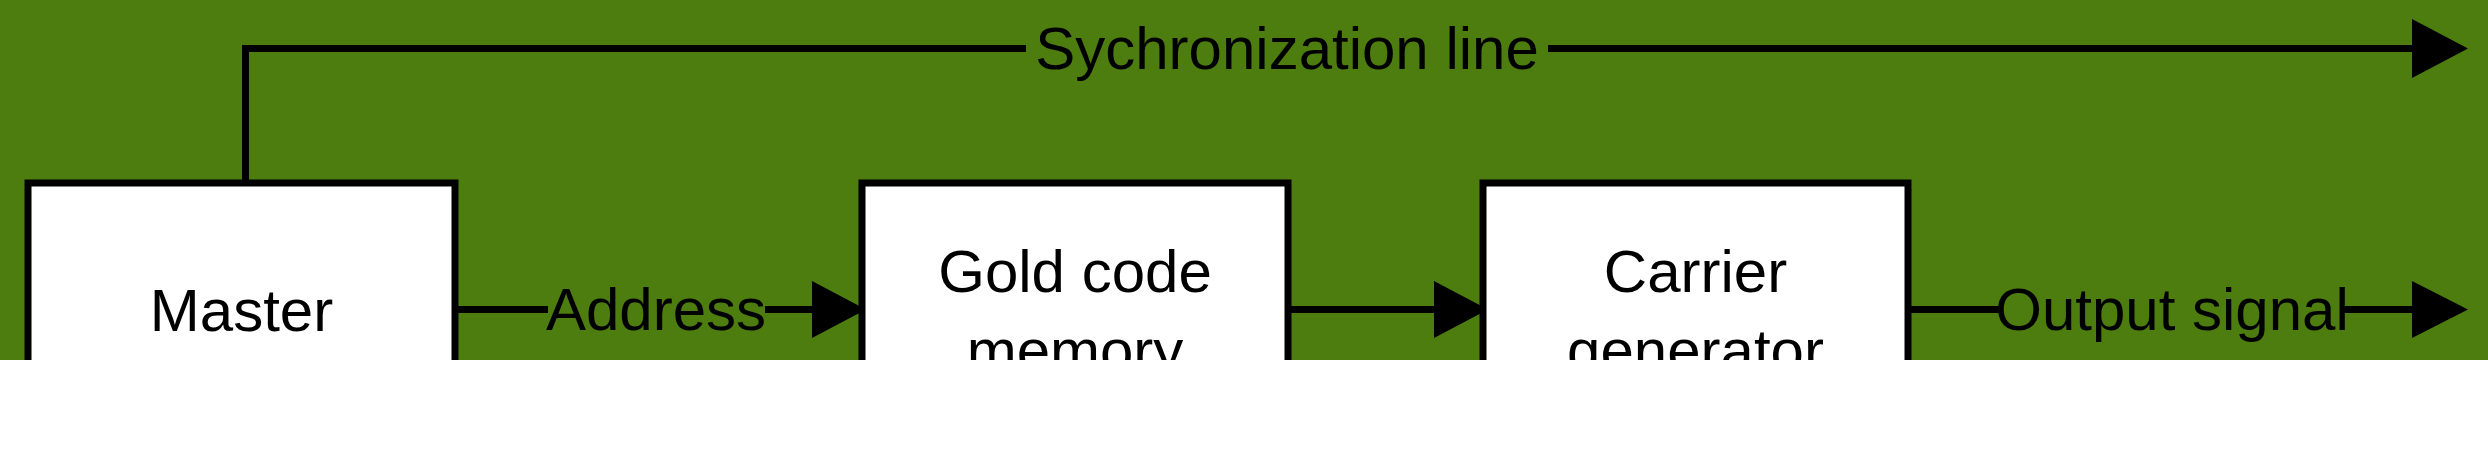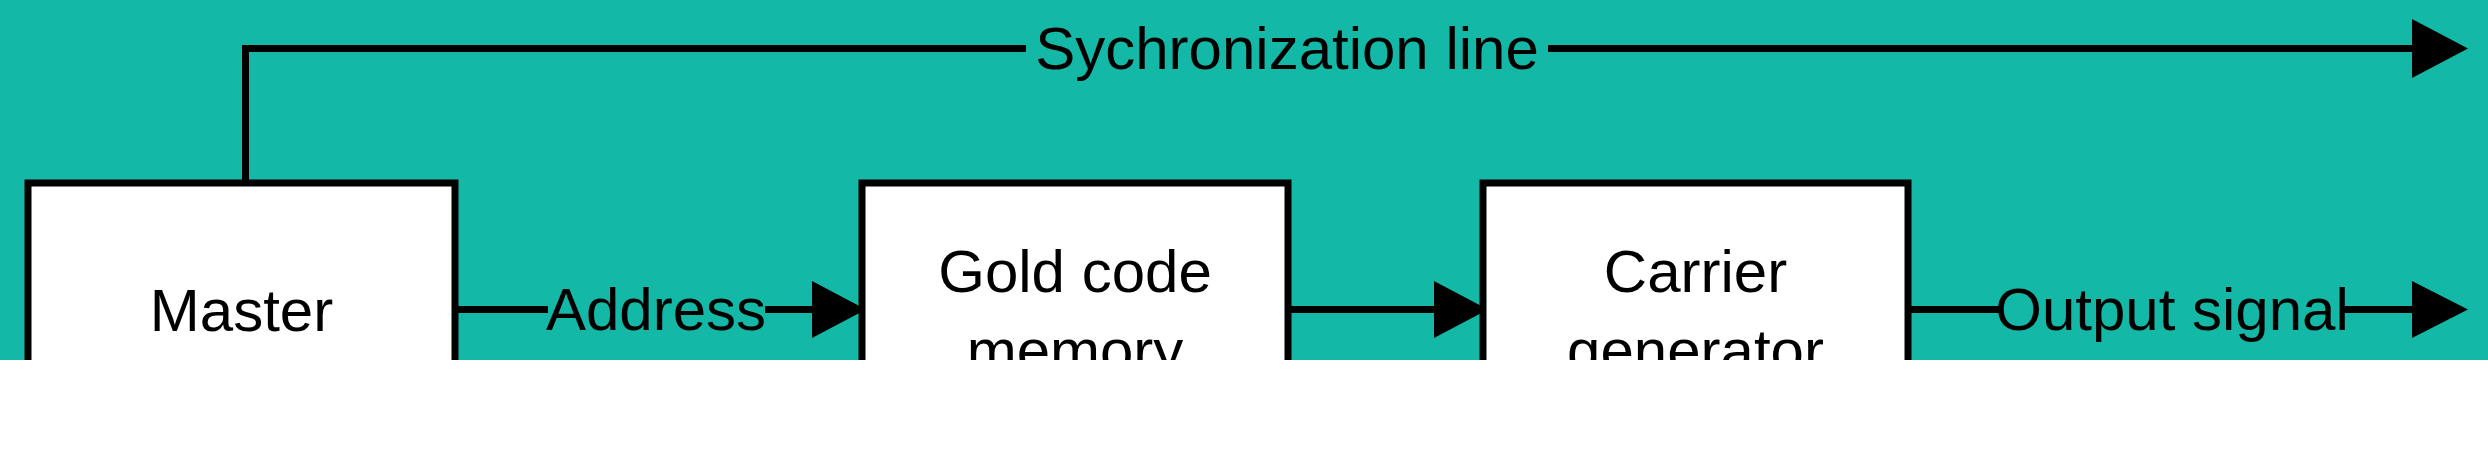--- a/index.html
+++ b/index.html
@@ -7,21 +7,21 @@
     padding: 0;
     background: #ffffff;
   }
   body {
     font-family: "Liberation Sans", sans-serif;
   }
   #diagram-root {
     position: relative;
     width: 2488px;
     height: 360px;
-    background: #14b8a6;
+    background: #4d7c0f;
     overflow: hidden;
   }
   svg.diagram {
     display: block;
     width: 2488px;
     height: 468px;
   }
   .blk-rect {
     fill: #ffffff;
     stroke: #000000;

